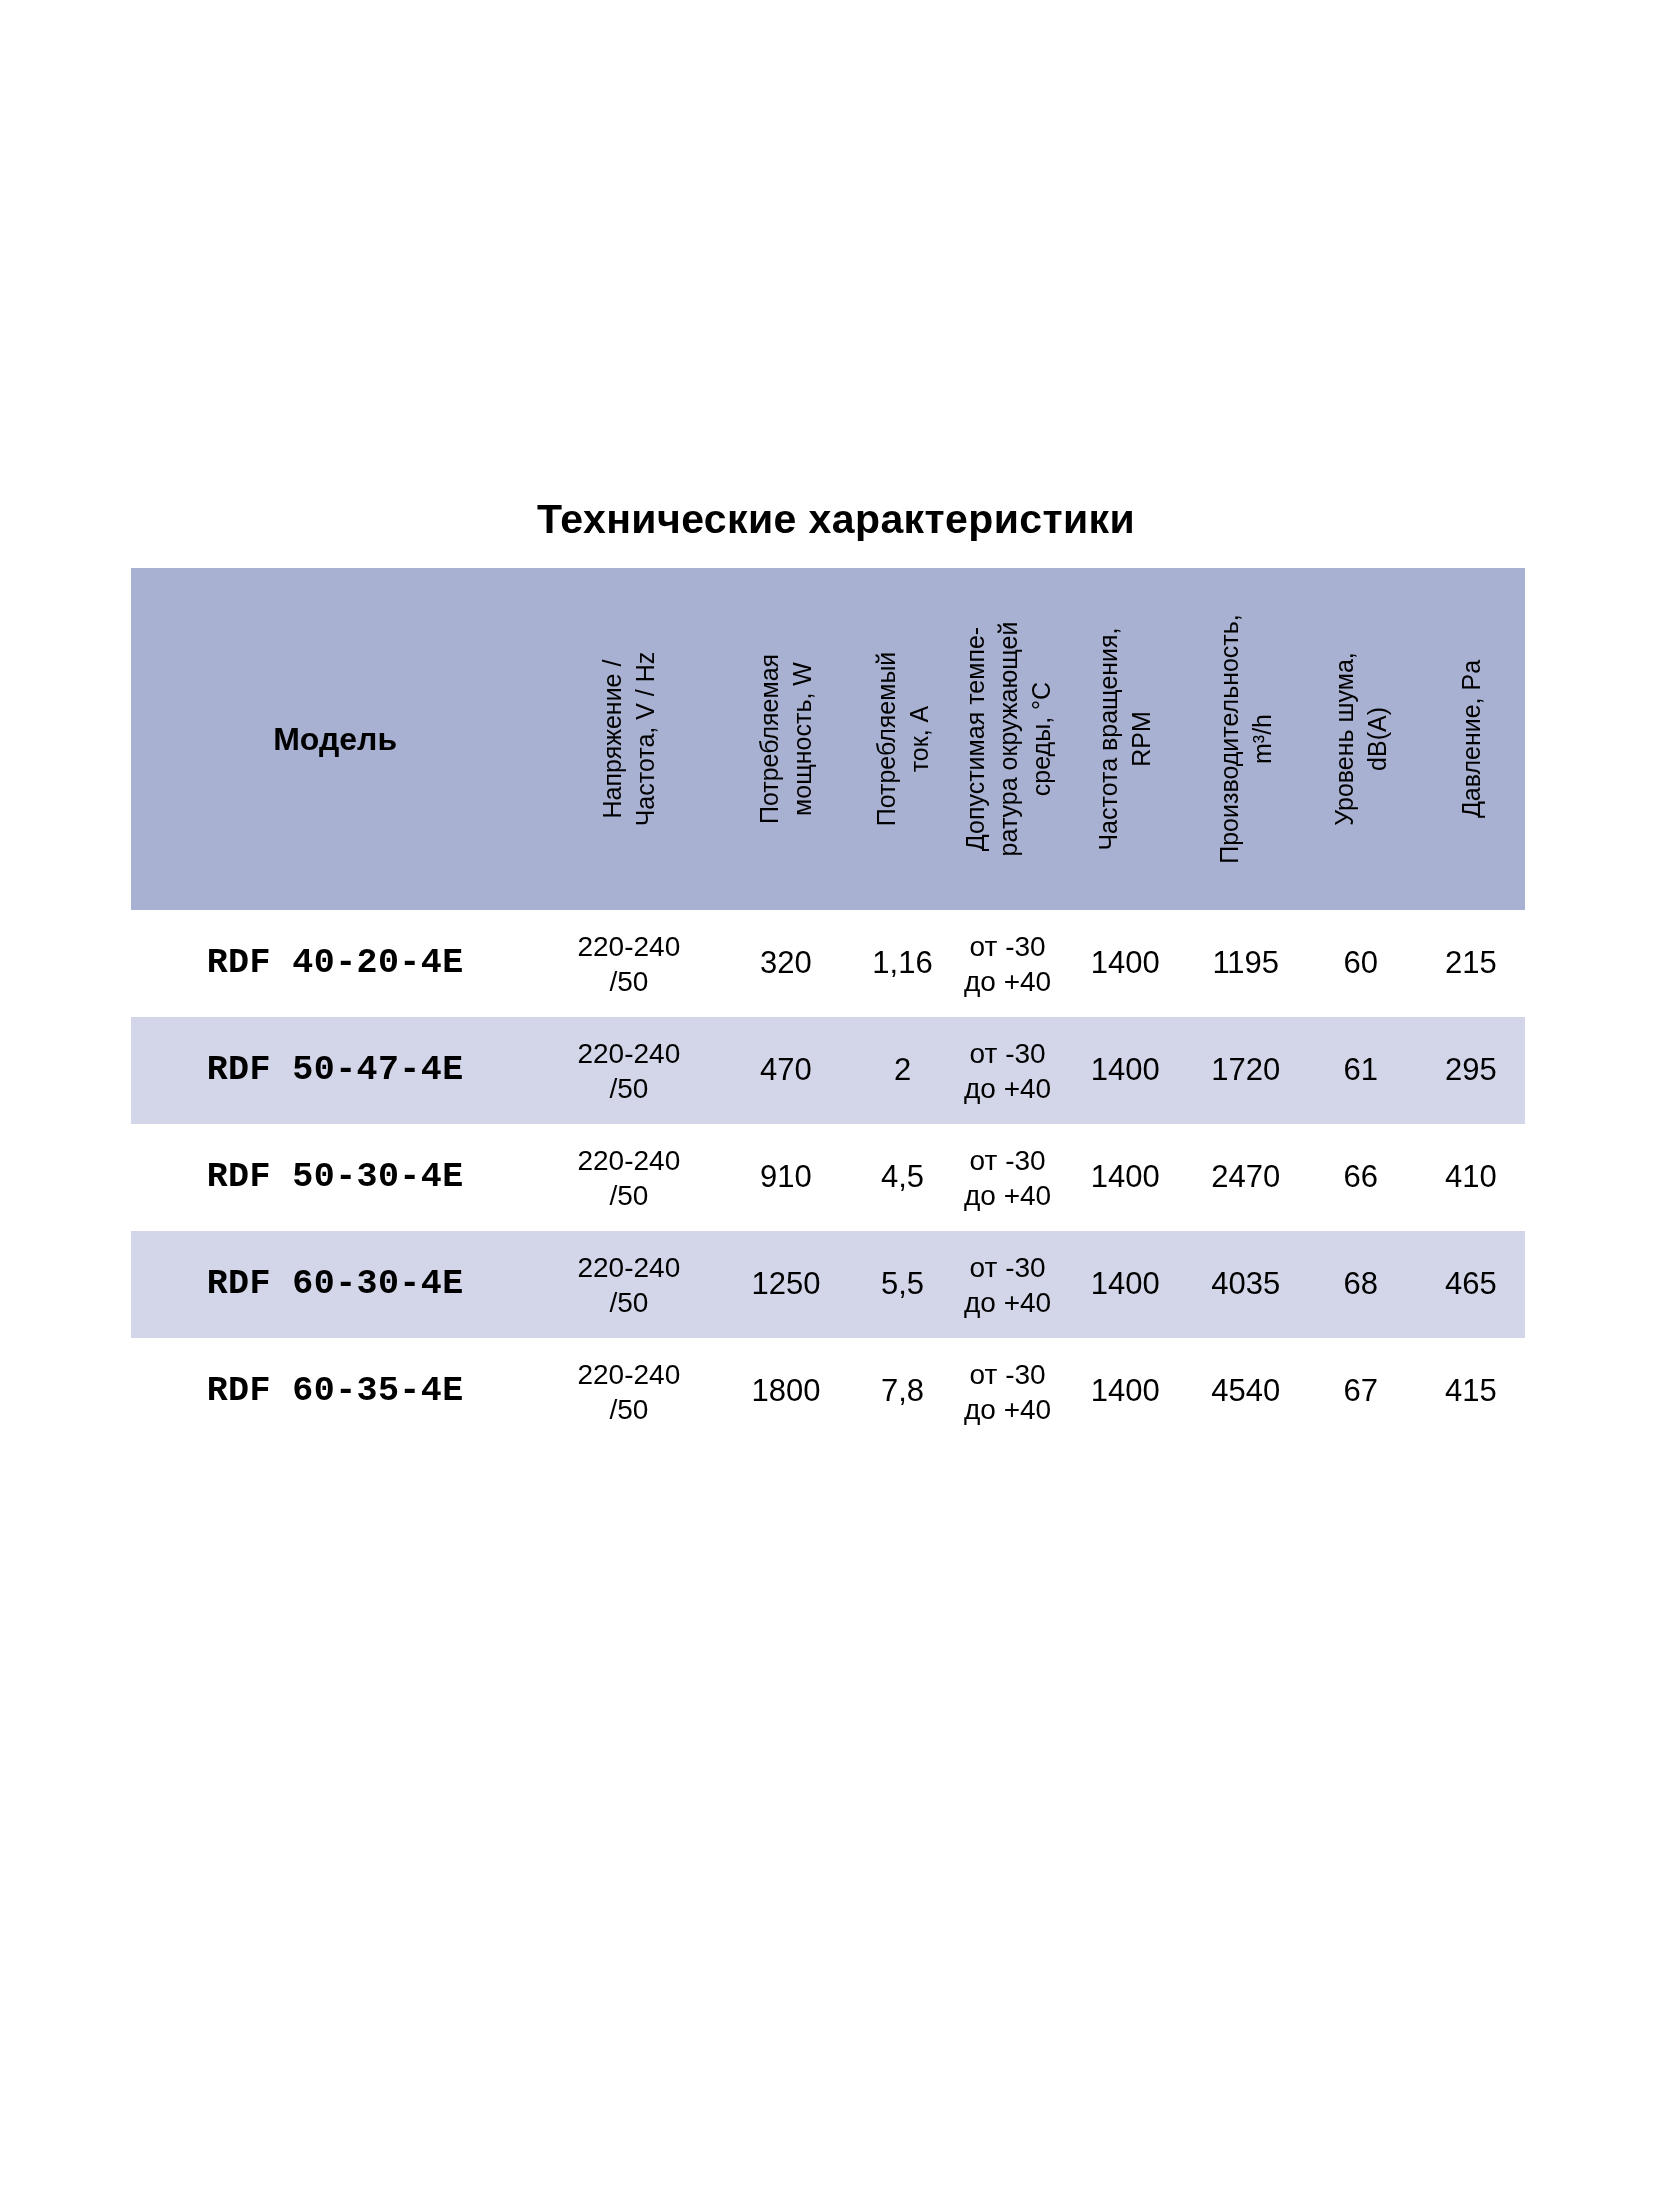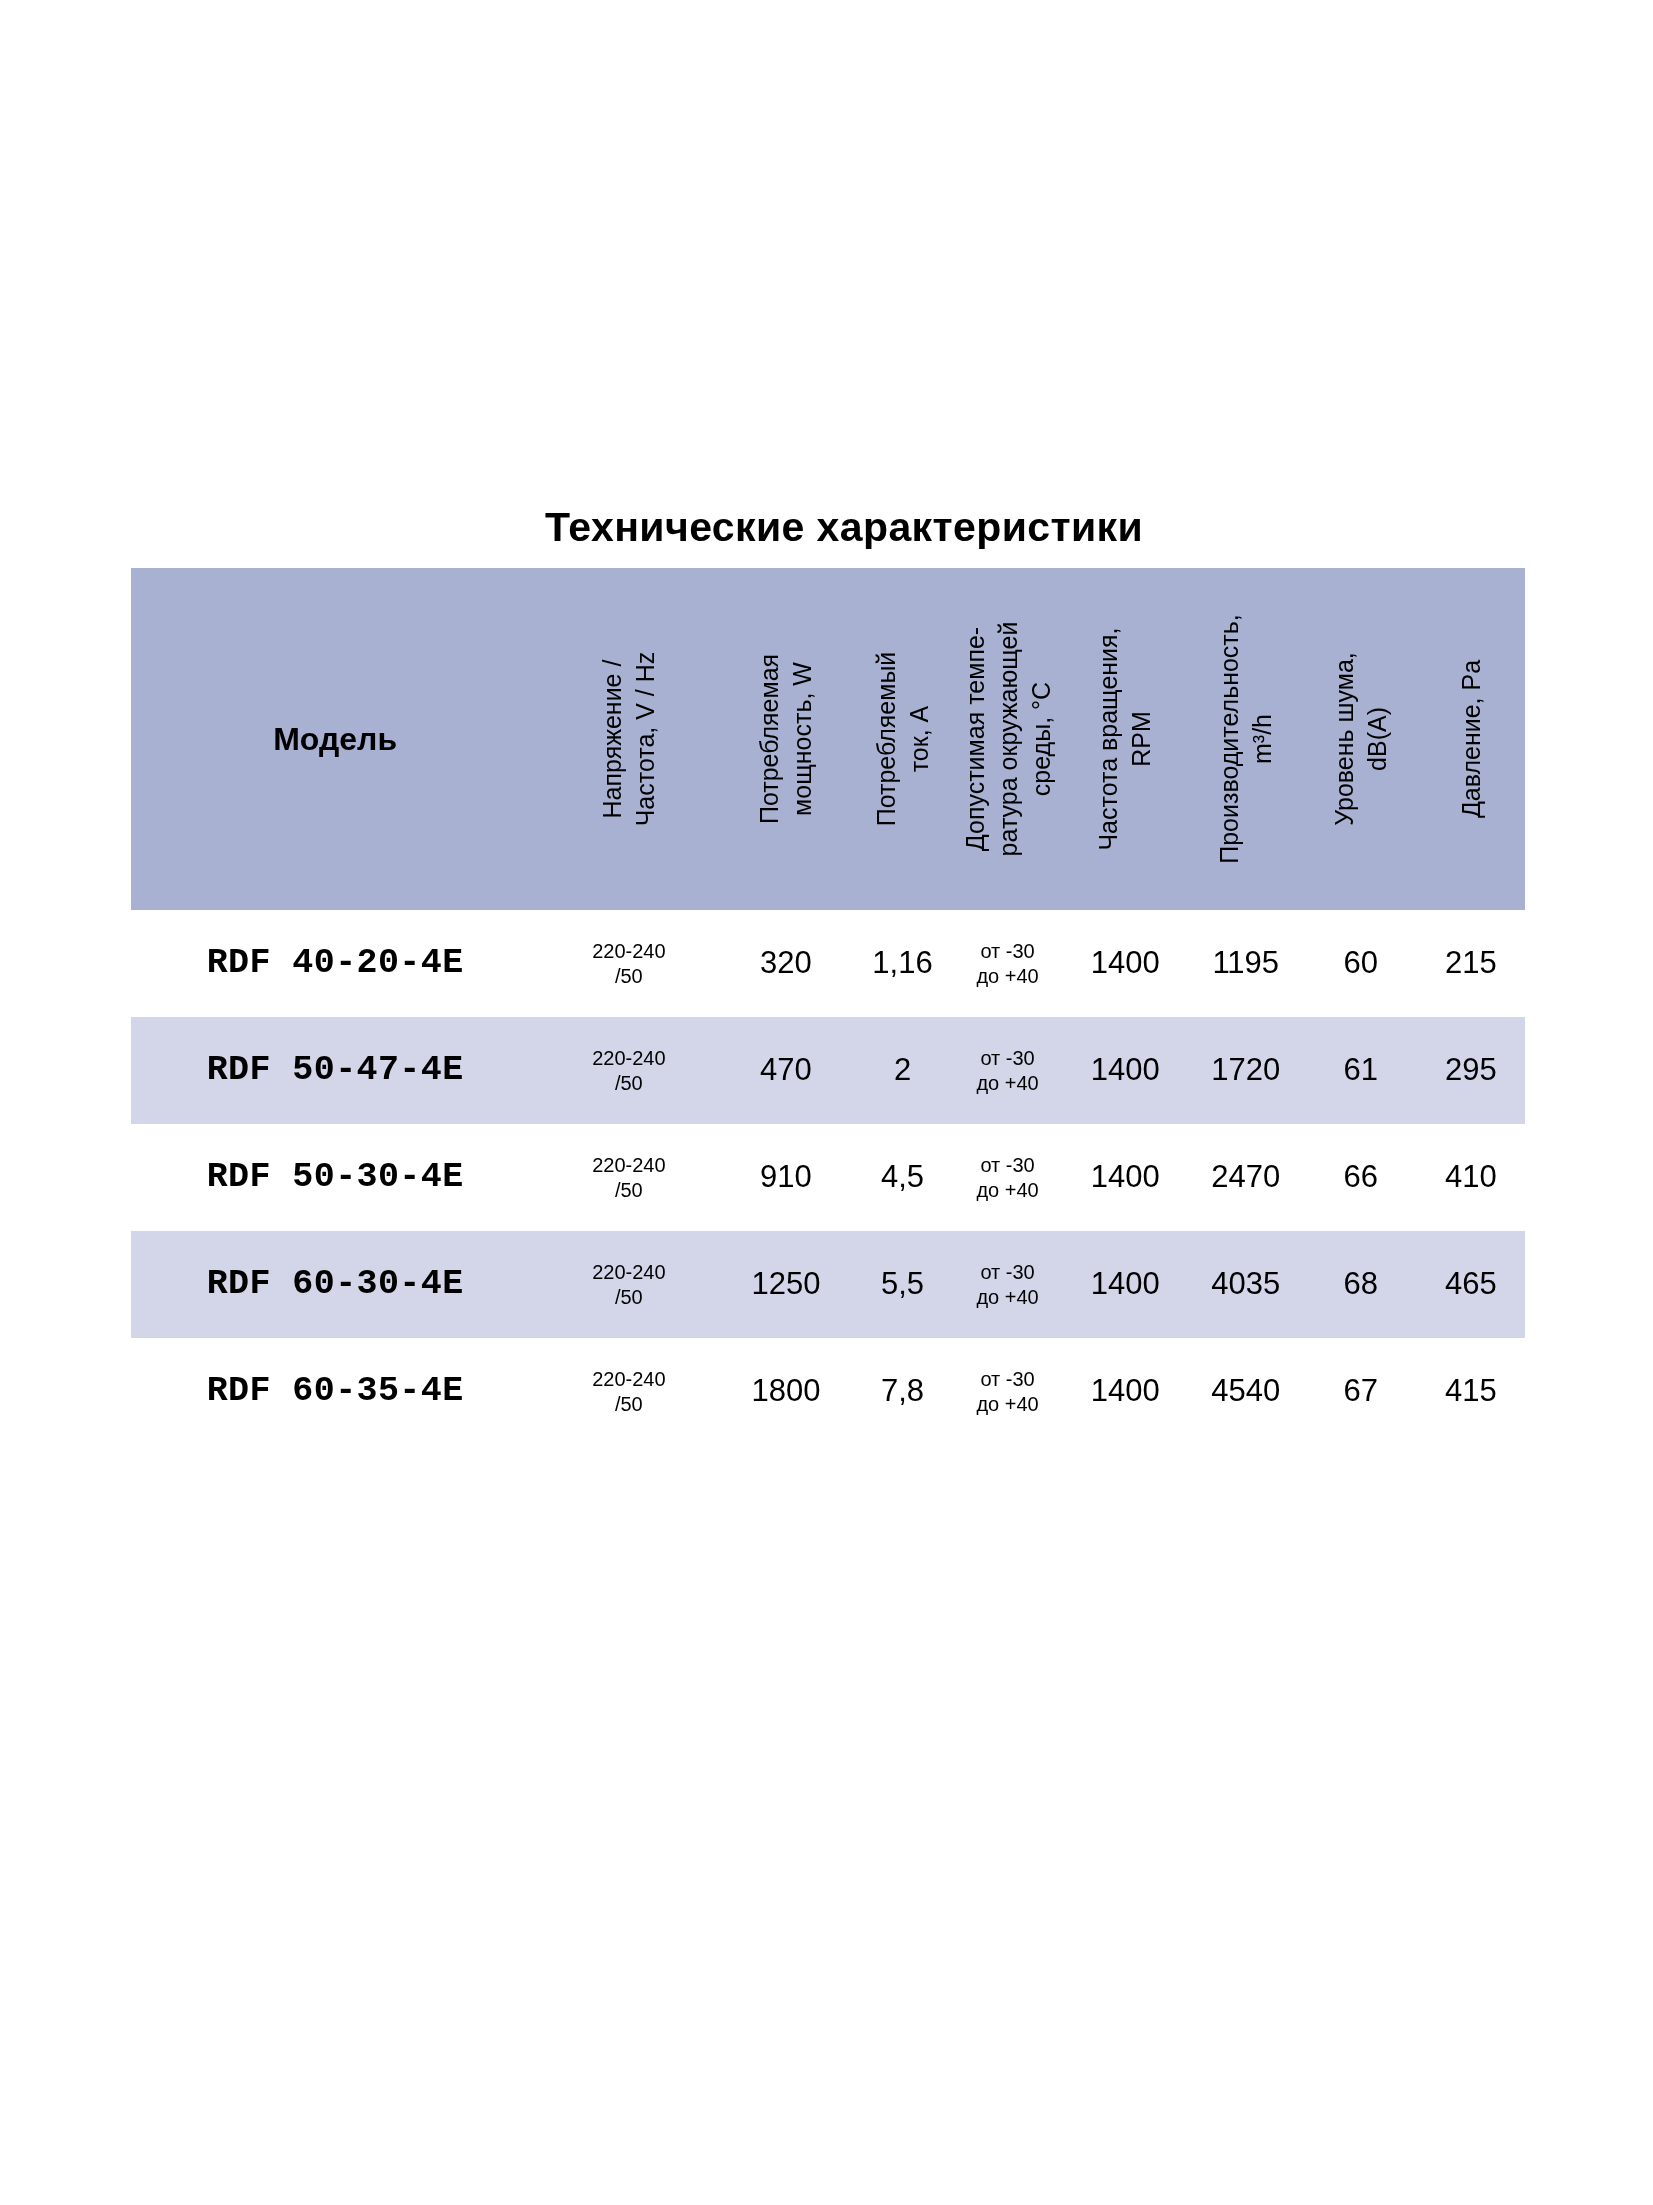--- a/index.html
+++ b/index.html
@@ -24,21 +24,21 @@
     position: relative;
     width: 1654px;
     height: 2205px;
     overflow: hidden;
   }
   .title {
     position: absolute;
     top: 491px;
     left: 131px;
     width: 1394px;
-    margin: 16px;
+    margin: 8px;
     text-align: center;
     font-size: 41px;
     line-height: 1;
     font-weight: bold;
     letter-spacing: 0.4px;
   }
   .spec-table {
     position: absolute;
     top: 568px;
     left: 131px;
@@ -85,21 +85,21 @@
     line-height: 1.25;
   }
   .spec-table td.cell-model {
     font-weight: bold;
     font-size: 35px;
     letter-spacing: 0.4px;
     font-family: Liberation Mono, monospace;
   }
   .spec-table td.cell-voltage,
   .spec-table td.cell-temperature {
-    font-size: 20px;
+    font-size: 28px;
     text-align: center;
   }
 </style>
 </head>
 <body>
 
 <div class="page">
   <h1 class="title">Технические характеристики</h1>
 
   <table class="spec-table">

